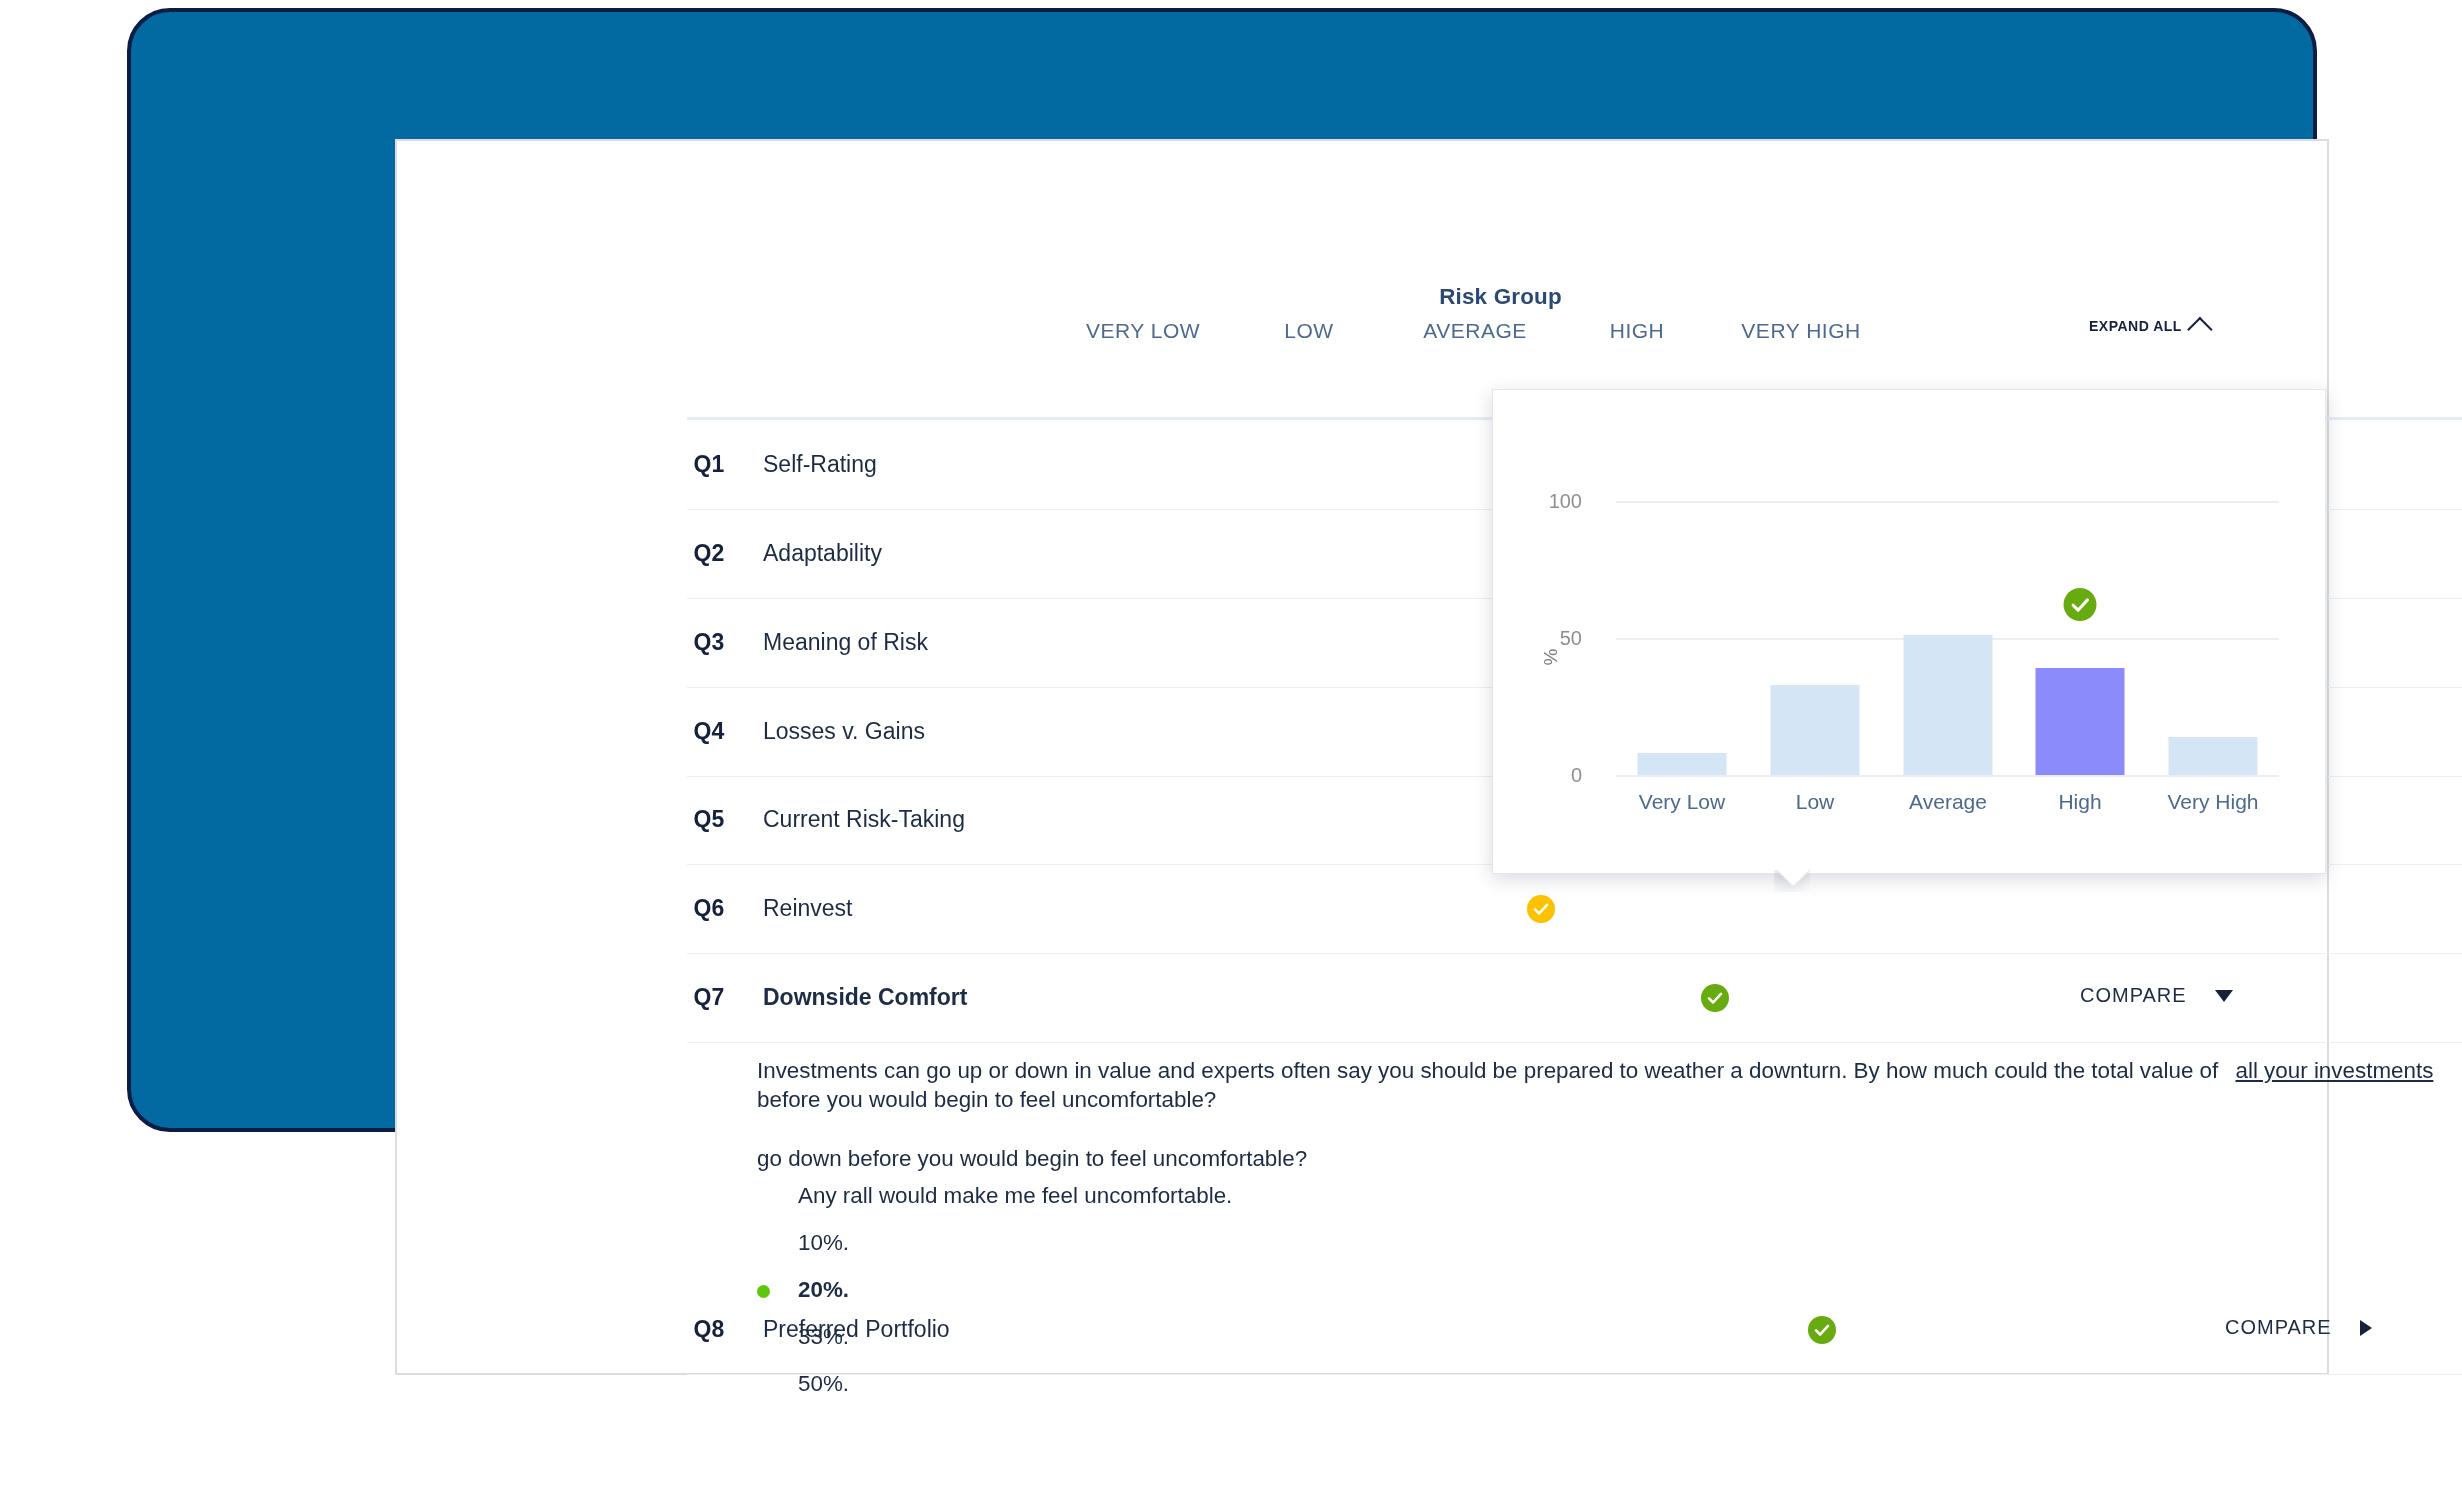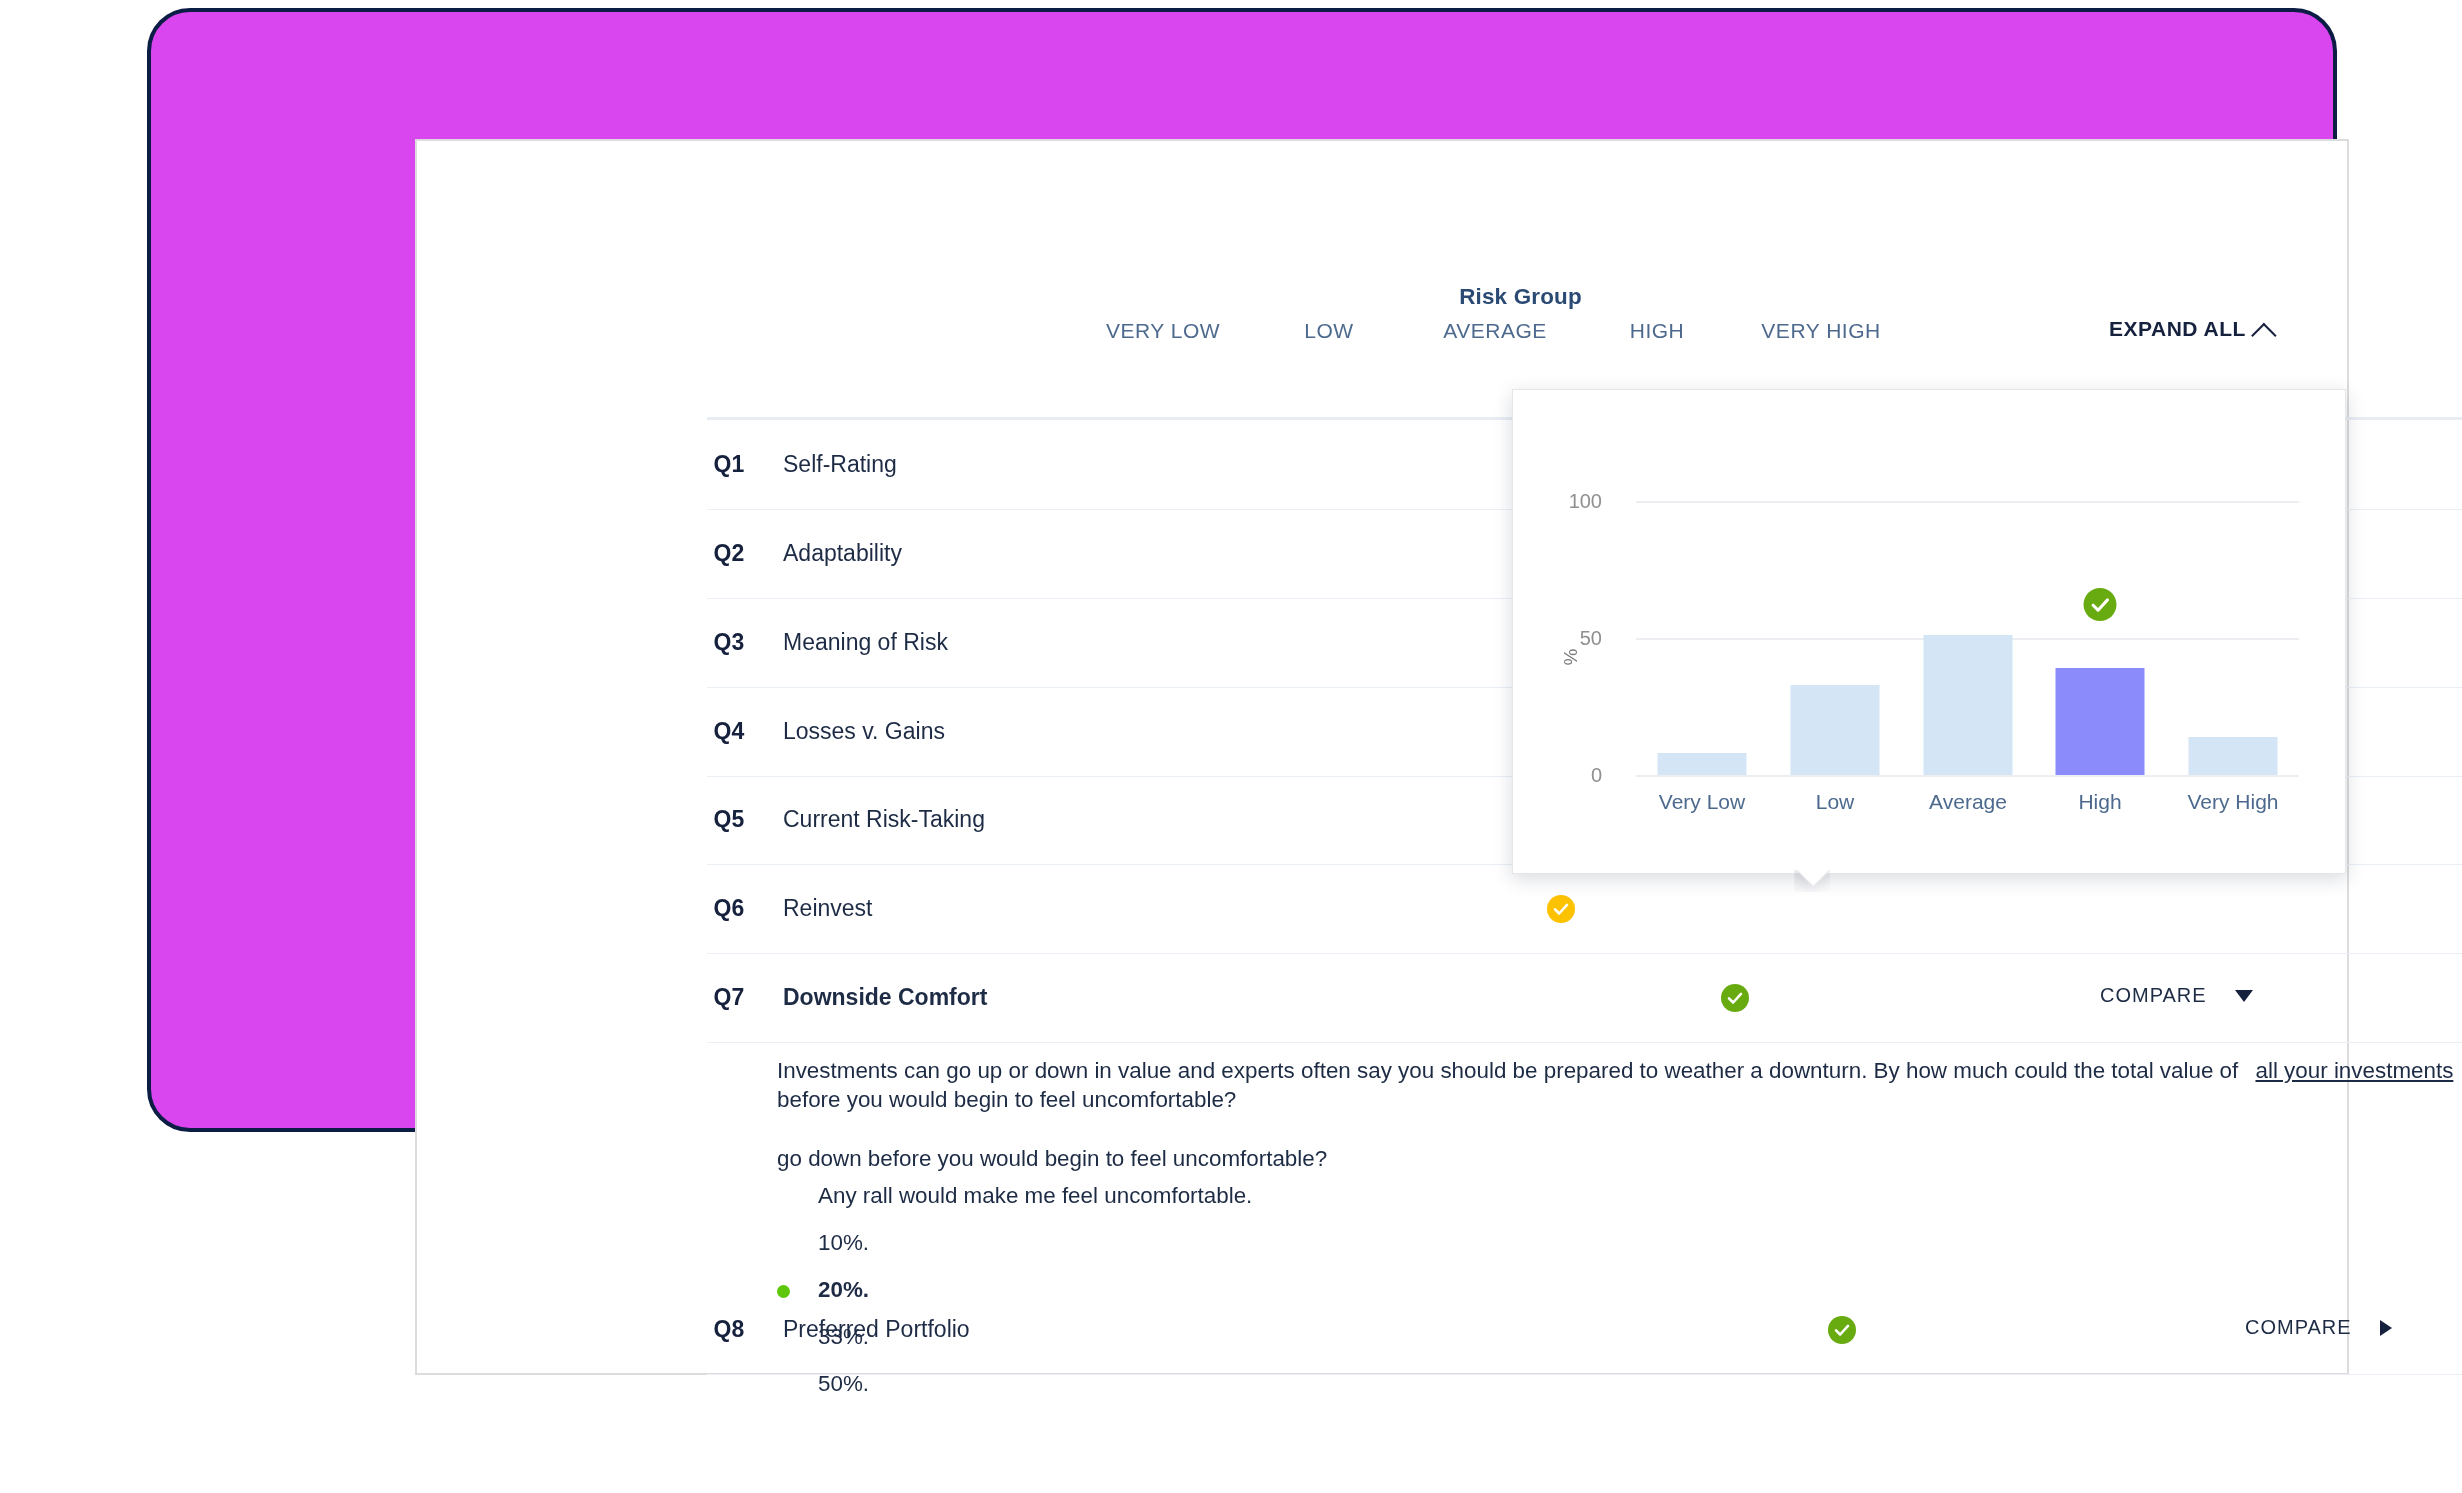--- a/index.html
+++ b/index.html
@@ -5,25 +5,25 @@
 <style>
   * { box-sizing: border-box; margin: 0; padding: 0; }
   html, body {
     width: 2462px; height: 1494px;
     background: #ffffff;
     font-family: "Liberation Sans", sans-serif;
     overflow: hidden;
   }
   .device-frame {
     position: absolute;
-    left: 147px; top: 8.3px;
+    left: 127px; top: 8.3px;
     width: 2190px; height: 1124px;
     border: 4.1px solid #0b1c45;
     border-radius: 43px;
-    background: #d946ef;
+    background: #0369a1;
   }
   .card {
     position: absolute;
     left: 264px; top: 127px;
     width: 1934px; height: 1236px;
     background: #ffffff;
     border: 2.5px solid #dcdcdc;
   }
 
   
@@ -48,26 +48,26 @@
     font-size: 21px;
     font-weight: 400;
     color: #4d6a8e;
     letter-spacing: 0.5px;
     white-space: nowrap;
     transform: translateX(-50%);
   }
   .expand-all {
     position: absolute;
     left: 1692px; top: 176px;
-    font-size: 21px;
+    font-size: 14px;
     font-weight: 700;
     color: #16213e;
     letter-spacing: 0.5px;
     white-space: nowrap;
-    display: flex; align-items: flex-end; gap: 10px;
+    display: flex; align-items: center; gap: 10px;
     cursor: pointer;
   }
   .caret-up {
     display: inline-block;
     width: 18px; height: 18px;
     border-left: 2.5px solid #16213e;
     border-top: 2.5px solid #16213e;
     transform: rotate(45deg) translate(1.7px, 3.3px);
   }
 

